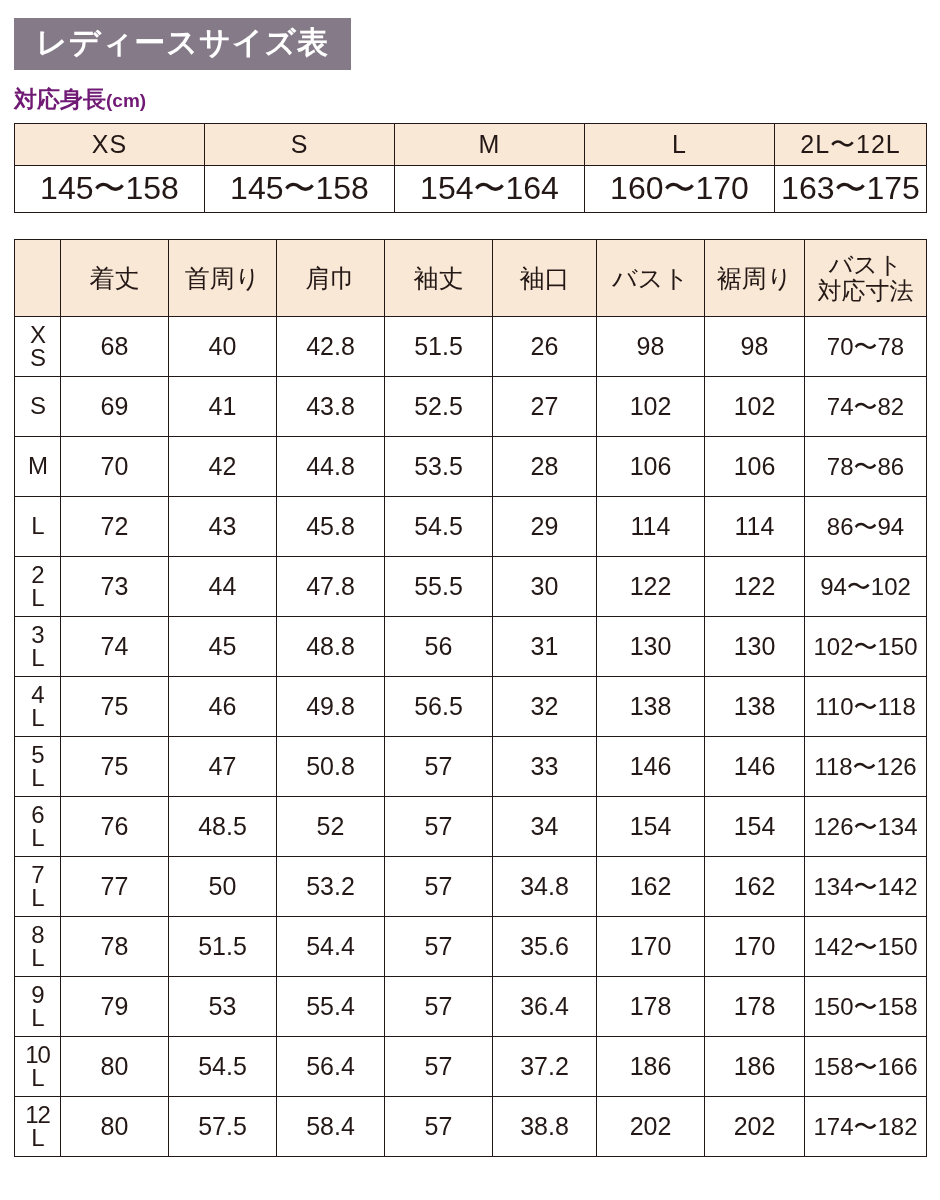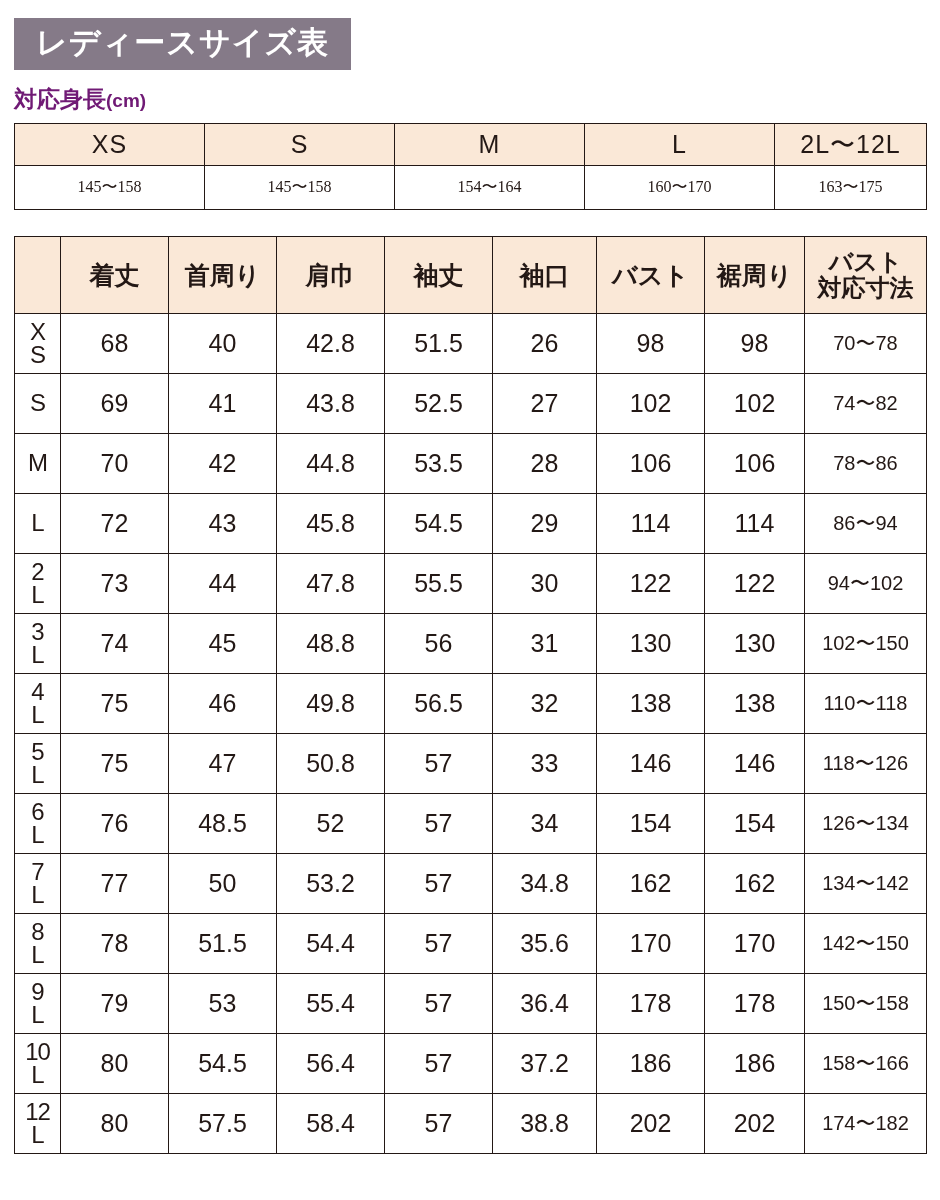--- a/index.html
+++ b/index.html
@@ -67,38 +67,37 @@
   }
   .height-table th {
     background: #fae8d7;
     font-size: 25px;
     height: 39px;
     font-weight: normal;
     letter-spacing: 1px;
     margin-left: 45px;
   }
   .height-table td {
-    font-size: 16px;
+    font-size: 32px;
     height: 41px;
     letter-spacing: 0px;
     white-space: nowrap;
-    font-family: Liberation Serif, serif;
   }
 
   
   .measure-wrap {
     margin-top: 26px;
   }
   .measure-table {
     width: 912px;
   }
   .measure-table th {
     background: #fae8d7;
     font-size: 25px;
-    font-weight: bold;
+    font-weight: normal;
     height: 76px;
     line-height: 1.12;
     padding: 0 2px;
   }
   .measure-table th.corner {
     width: 46px;
     background: #fae8d7;
   }
   .measure-table th.two-line {
     font-size: 24px;
@@ -113,21 +112,21 @@
   .measure-table td.rowhead {
     font-size: 24px;
     line-height: 0.95;
     padding: 0;
     letter-spacing: -1px;
   }
   .measure-table td.rowhead span {
     display: block;
   }
   .measure-table td.last-col {
-    font-size: 20px;
+    font-size: 24px;
   }
 </style>
 </head>
 <body>
 
 <div class="page">
 
   <div class="title-banner">レディースサイズ表</div>
 
   <div class="sub-caption"><span>対応身長</span><span class="unit">(cm)</span></div>

